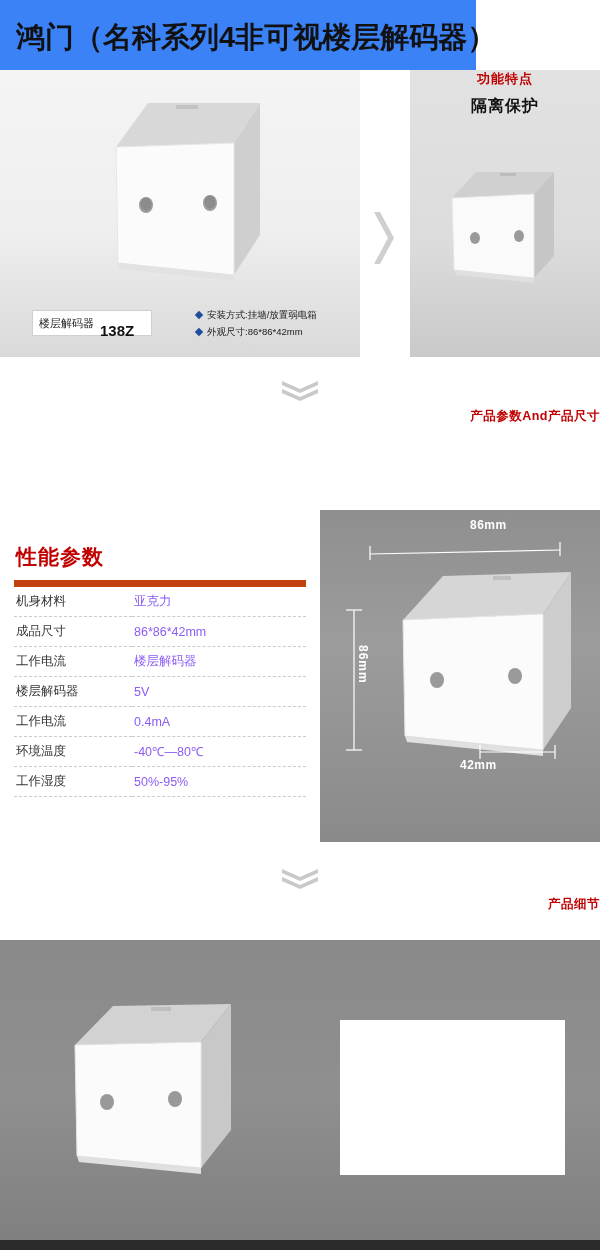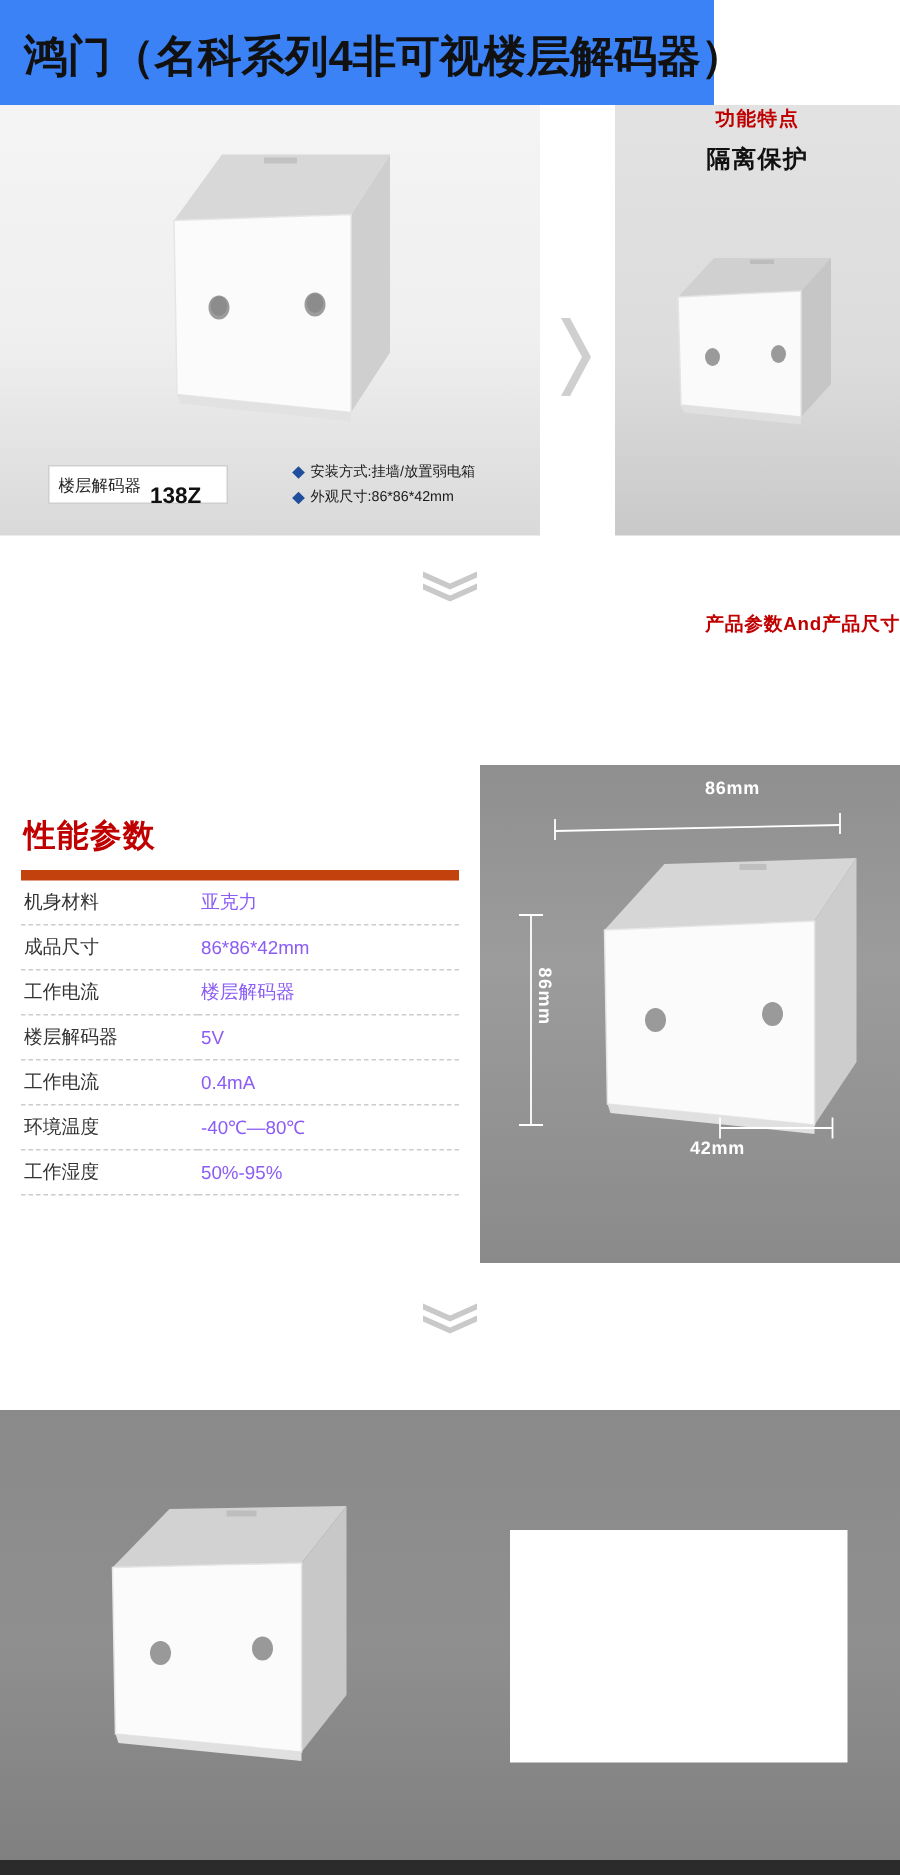--- a/index.html
+++ b/index.html
@@ -376,20 +376,21 @@
   </div>
 </div>
 
 <div class="divider" style="top:868px;">
   <div class="chev-stack">
     <svg width="40" height="22" viewBox="0 0 40 22">
       <polygon points="2,1 20,9 38,1 38,5 20,13 2,5" fill="#c9c9c9"></polygon>
       <polygon points="2,9 20,17 38,9 38,13 20,21 2,13" fill="#c9c9c9"></polygon>
     </svg>
   </div>
+  <div class="label">产品细节</div>
 </div>
 
 <div class="band-detail"></div>
 
 <div class="device" style="left:55px; top:990px;">
   <svg width="190" height="195" viewBox="0 0 190 195">
     <polygon points="20,55 58,16 176,14 146,52" fill="#d2d2d2"></polygon>
     <rect x="96" y="17" width="20" height="4" fill="#bebebe"></rect>
     <polygon points="146,52 176,14 176,140 146,178" fill="#c8c8c8"></polygon>
     <path d="M20,55 L146,52 L146,178 L22,166 Z" fill="#fbfbfb"></path>

